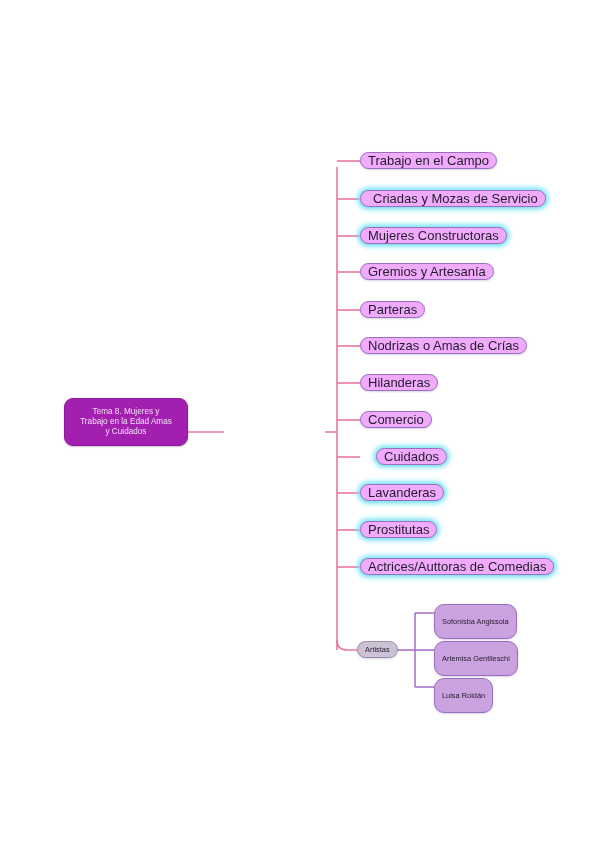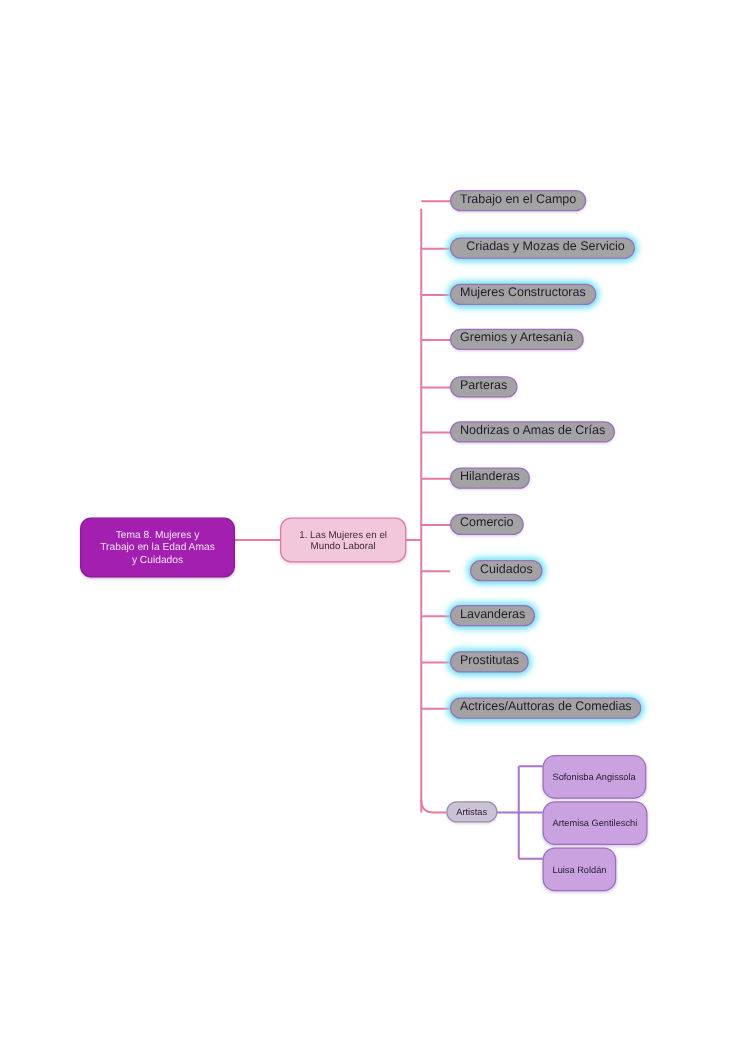--- a/index.html
+++ b/index.html
@@ -56,25 +56,25 @@
     border: 1.4px solid #e07aa8;
     border-radius: 9px;
     color: #3c2b36;
     font-size: 7.8px;
     white-space: normal;
     padding: 4px 6px;
     box-shadow: 0 1px 2px rgba(150,70,110,0.22);
   }
   
   .node.lvl2 {
-    background: #a3a3a3;
+    background: #f0abfc;
     border: 1.1px solid #9b6fbf;
     border-radius: 10px;
     color: #241a2c;
-    font-size: 10px;
+    font-size: 13px;
     padding: 3px 7px;
     height: 17px;
     box-shadow: 0 1px 2px rgba(110,70,150,0.25);
   }
   .node.lvl2.glow {
     box-shadow: 0 0 5px 2.5px #74e4f2, 0 1px 2px rgba(110,70,150,0.25);
   }
   
   .node.branch {
     background: #ccc2d6;
@@ -126,34 +126,28 @@
 
     <path d="M337,640 Q337,650 347,650 L357,650" fill="none" stroke="#e8799f" stroke-width="1.6"></path>
 
     <path d="M396,650 L415,650" fill="none" stroke="#a973c9" stroke-width="1.6"></path>
     <path d="M415,613 L415,687" fill="none" stroke="#a973c9" stroke-width="1.6"></path>
     <path d="M415,613 L434,613" fill="none" stroke="#a973c9" stroke-width="1.6"></path>
     <path d="M415,650 L434,650" fill="none" stroke="#a973c9" stroke-width="1.6"></path>
     <path d="M415,687 L434,687" fill="none" stroke="#a973c9" stroke-width="1.6"></path>
   </svg>
 
-  <div class="node root" style="left:64px; top:414px; width:124px; height:48px;">
+  <div class="node root" style="left:64px; top:398px; width:124px; height:48px;">
     <span>
       <span>Tema 8. Mujeres y</span><br>
       <span>Trabajo en la Edad Amas</span><br>
       <span>y Cuidados</span>
     </span>
   </div>
 
-  <div class="node lvl1" style="left:224px; top:414px; width:101px; height:36px;">
-    <span>
-      <span>1. Las Mujeres en el</span><br>
-      <span>Mundo Laboral</span>
-    </span>
-  </div>
 
   <div class="node lvl2" style="left:360px; top:152px;">
     <span>Trabajo en el Campo</span>
   </div>
   <div class="node lvl2 glow" style="left:360px; top:190px;padding-left:12px;">
     <span>Criadas y Mozas de Servicio</span>
   </div>
   <div class="node lvl2 glow" style="left:360px; top:227px;justify-content:flex-end;">
     <span>Mujeres Constructoras</span>
   </div>

